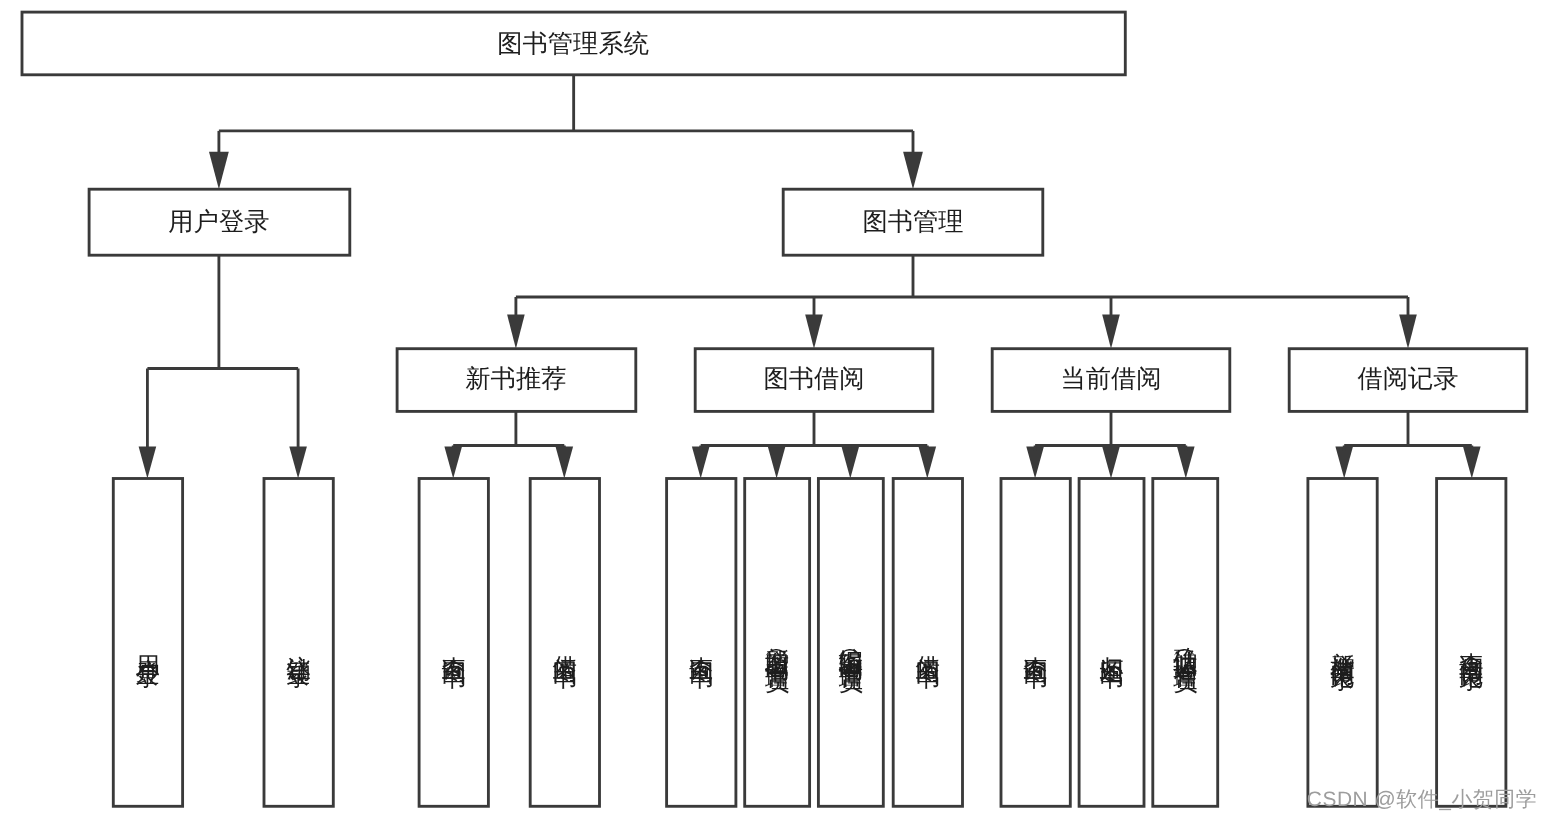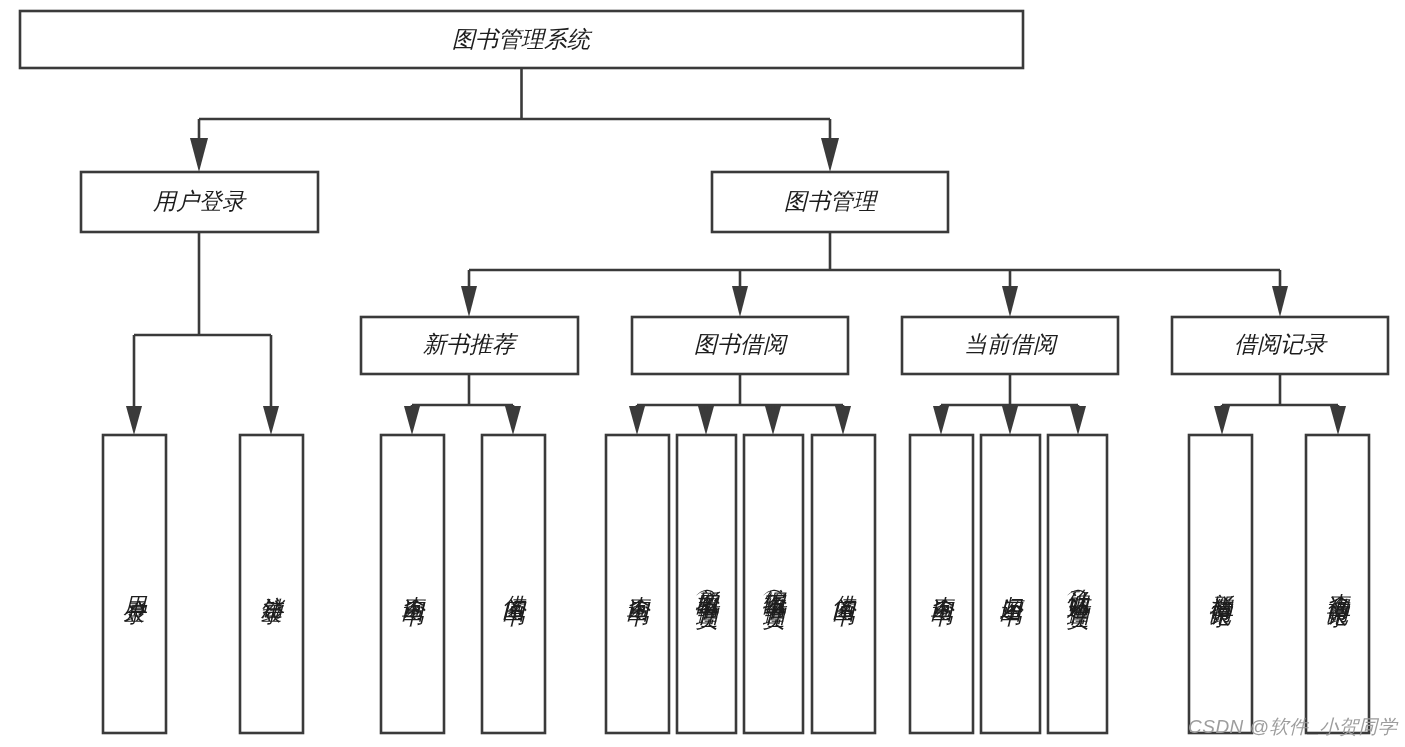--- a/index.html
+++ b/index.html
@@ -11,21 +11,20 @@
     width: 1405px;
     height: 747px;
     font-family: "Liberation Sans", "DejaVu Sans", sans-serif;
     overflow: hidden;
   }
   #diagram-root {
     position: relative;
     width: 1405px;
     height: 604px;
     background: #ffffff;
-    font-style: italic;
   }
   svg#tree-canvas {
     position: absolute;
     left: 0;
     top: 0;
     width: 1405px;
     height: 747px;
   }
   .node-box {
     fill: #ffffff;

